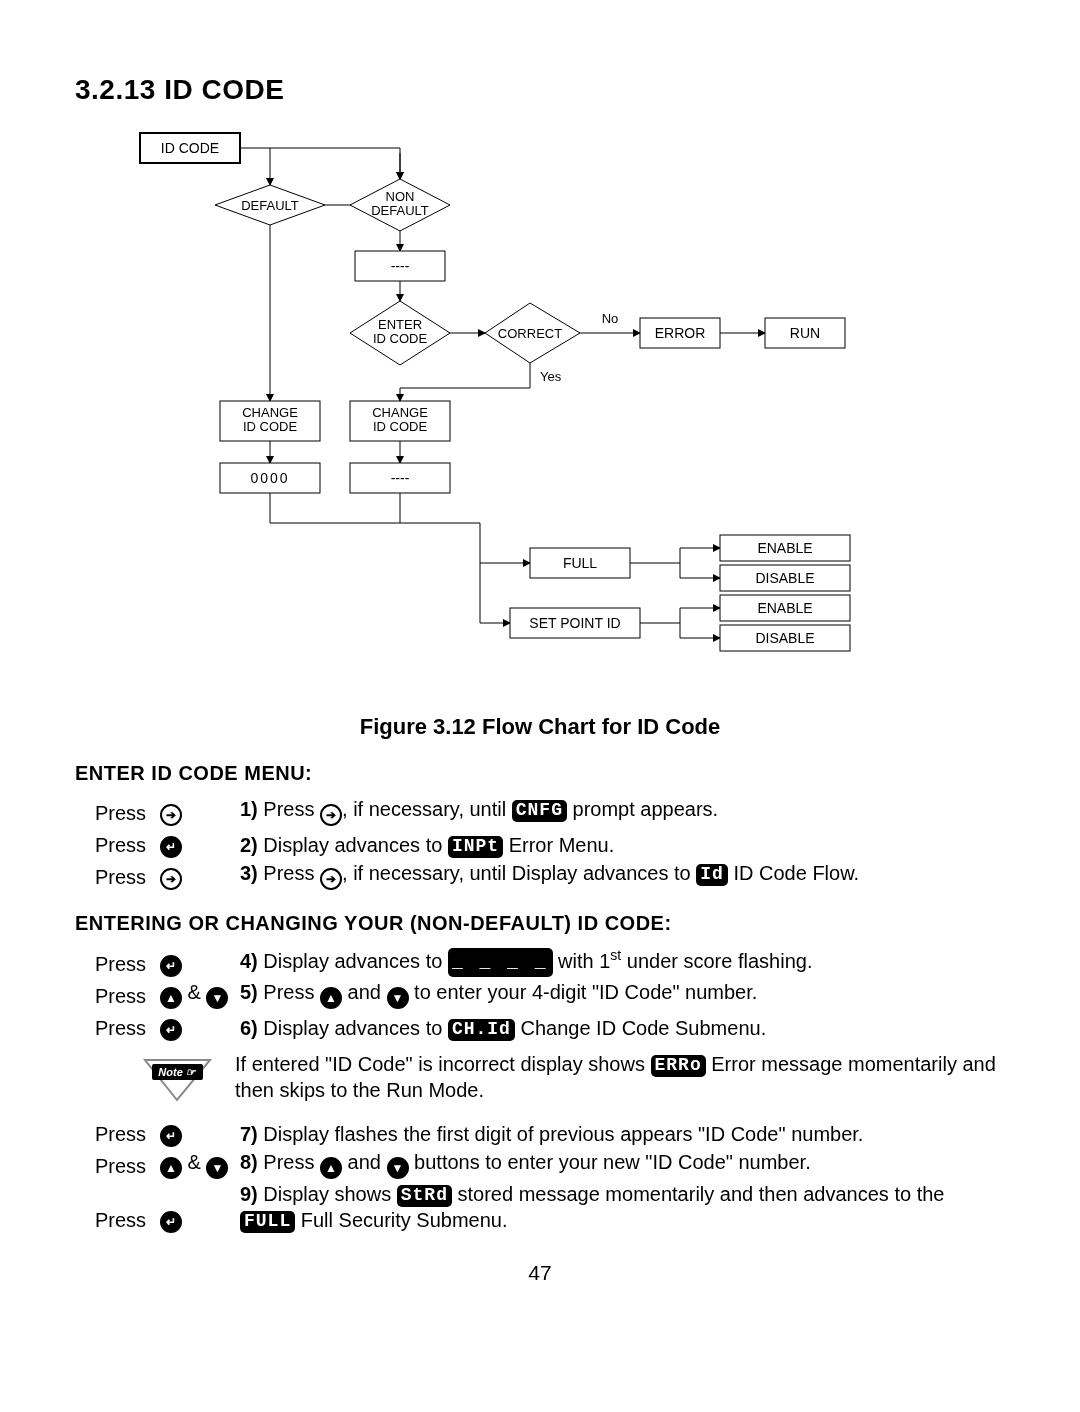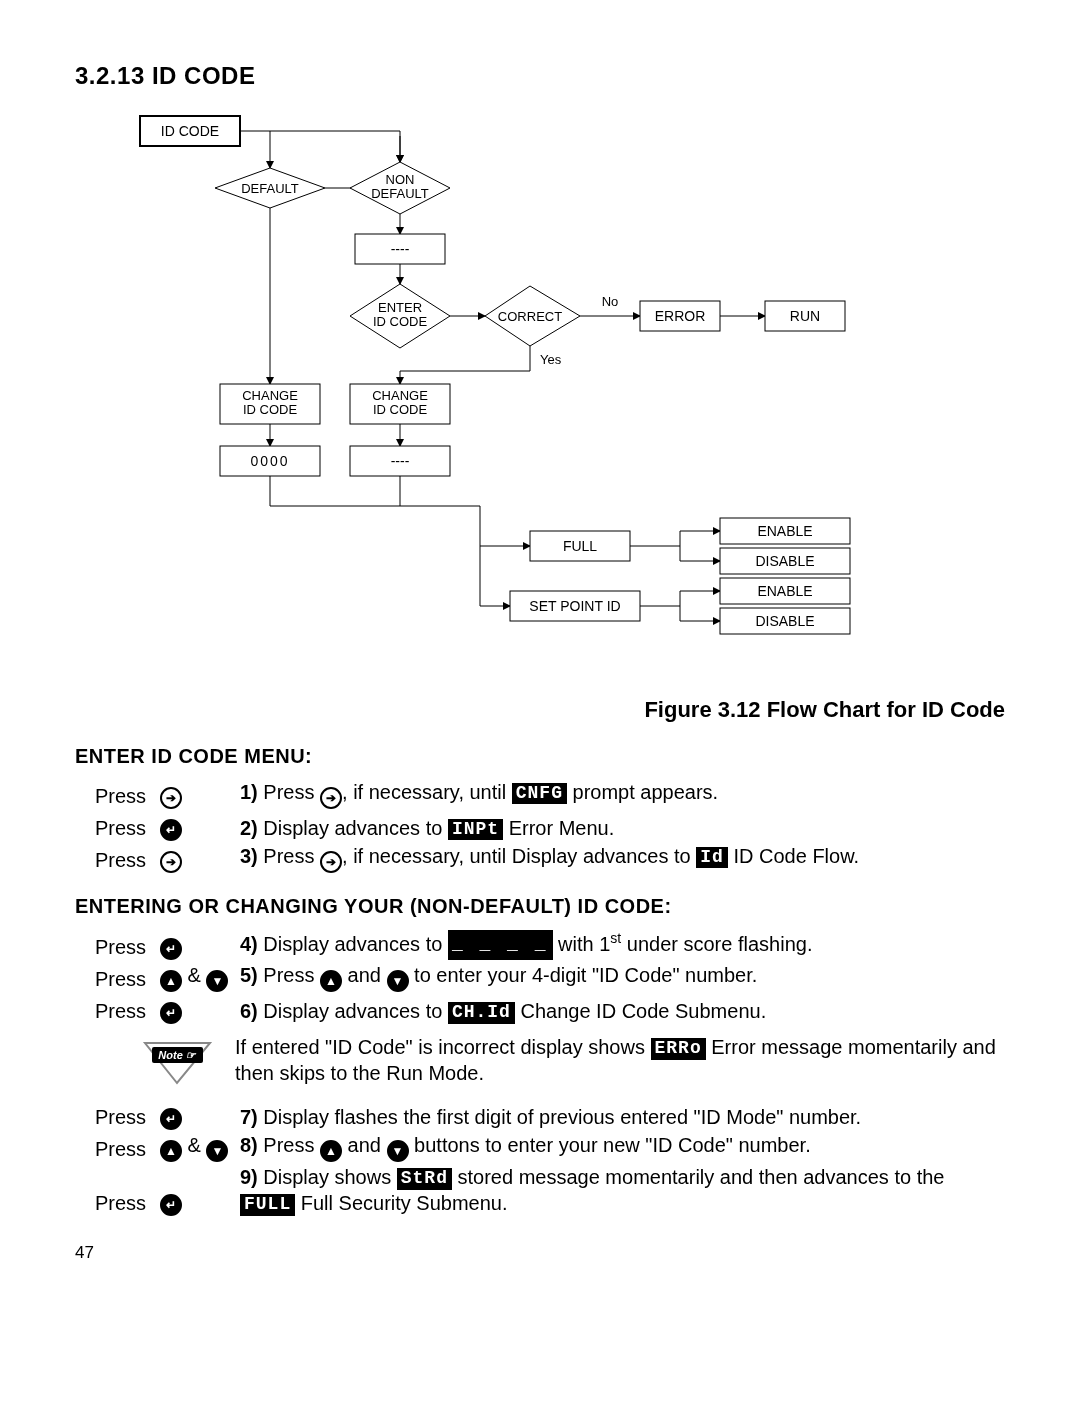--- a/index.html
+++ b/index.html
@@ -6,33 +6,33 @@
     font-family: Arial, Helvetica, sans-serif;
     margin: 0;
     padding: 60px 75px 40px 75px;
     font-size: 20px;
     color: #000;
     line-height: 1.3;
     width: 1080px;
     box-sizing: border-box;
   }
   h2.section-title {
-    font-size: 24px;
-    margin: 0 0 15px 0;
+    font-size: 28px;
+    margin: 12px 0 15px 0;
     letter-spacing: 0.5px;
   }
   .flowchart {
     margin: 0 0 10px 25px;
     width: 850px;
     height: 580px;
     position: relative;
   }
   .flowchart svg { position: absolute; top: 0; left: 0; }
   .caption {
-    text-align: right;
+    text-align: center;
     font-weight: bold;
     font-size: 22px;
     margin: 0 0 18px 0;
   }
   h3.subheading {
     font-size: 20px;
     margin: 0 0 10px 0;
     letter-spacing: 0.5px;
   }
   .steps { margin: 0 0 20px 20px; }
@@ -53,35 +53,35 @@
     line-height: 1;
   }
   .btn-solid { background: #000; color: #fff; border-color: #000; }
   .lcd {
     display: inline-block;
     background: #000;
     color: #fff;
     font-family: "Courier New", monospace;
     font-weight: bold;
     padding: 0 4px;
-    border-radius: 0;
+    border-radius: 5px;
     font-size: 18px;
     letter-spacing: 1px;
     vertical-align: 1px;
     line-height: 1.2;
   }
   .lcd.dashes { letter-spacing: 3px; padding: 4px 4px; }
   .bold { font-weight: bold; }
   sup { font-size: 0.7em; }
   .note-block { display: flex; align-items: flex-start; margin: 10px 0 14px 0; }
   .note-tri {
     width: 75px; flex: none; margin-right: 20px; margin-left: 45px;
     margin-top: 4px;
   }
-  .pagenum { font-size: 17px; margin-top: 26px; }
+  .pagenum { text-align: center; font-size: 21px; margin-top: 26px; }
 
   
   .fc-text { font: 14px Arial; }
   .fc-small { font: 13px Arial; }
 </style>
 </head>
 <body>
 
 <h2 class="section-title">3.2.13 ID CODE</h2>
 
@@ -255,21 +255,21 @@
     </svg>
     <div class="col-desc">
       <span>If  entered "ID Code" is incorrect display shows </span><span class="lcd">ERRo</span><span>  Error message momentarily and then skips to the Run Mode.</span>
     </div>
   </div>
 
   <div class="row">
     <div class="col-press">Press</div>
     <div class="col-icons"><span class="btn-icon btn-solid">↵</span></div>
     <div class="col-desc">
-      <span class="bold">7)</span><span> Display flashes the first digit of previous entered "ID Mode" number.</span>
+      <span class="bold">7)</span><span> Display flashes the first digit of previous appears "ID Code" number.</span>
     </div>
   </div>
   <div class="row">
     <div class="col-press">Press</div>
     <div class="col-icons"><span class="btn-icon btn-solid">▲</span><span> &amp; </span><span class="btn-icon btn-solid">▼</span></div>
     <div class="col-desc">
       <span class="bold">8)</span><span> Press </span><span class="btn-icon btn-solid">▲</span><span> and </span><span class="btn-icon btn-solid">▼</span><span> buttons to enter your new "ID Code" number.</span>
     </div>
   </div>
   <div class="row">

